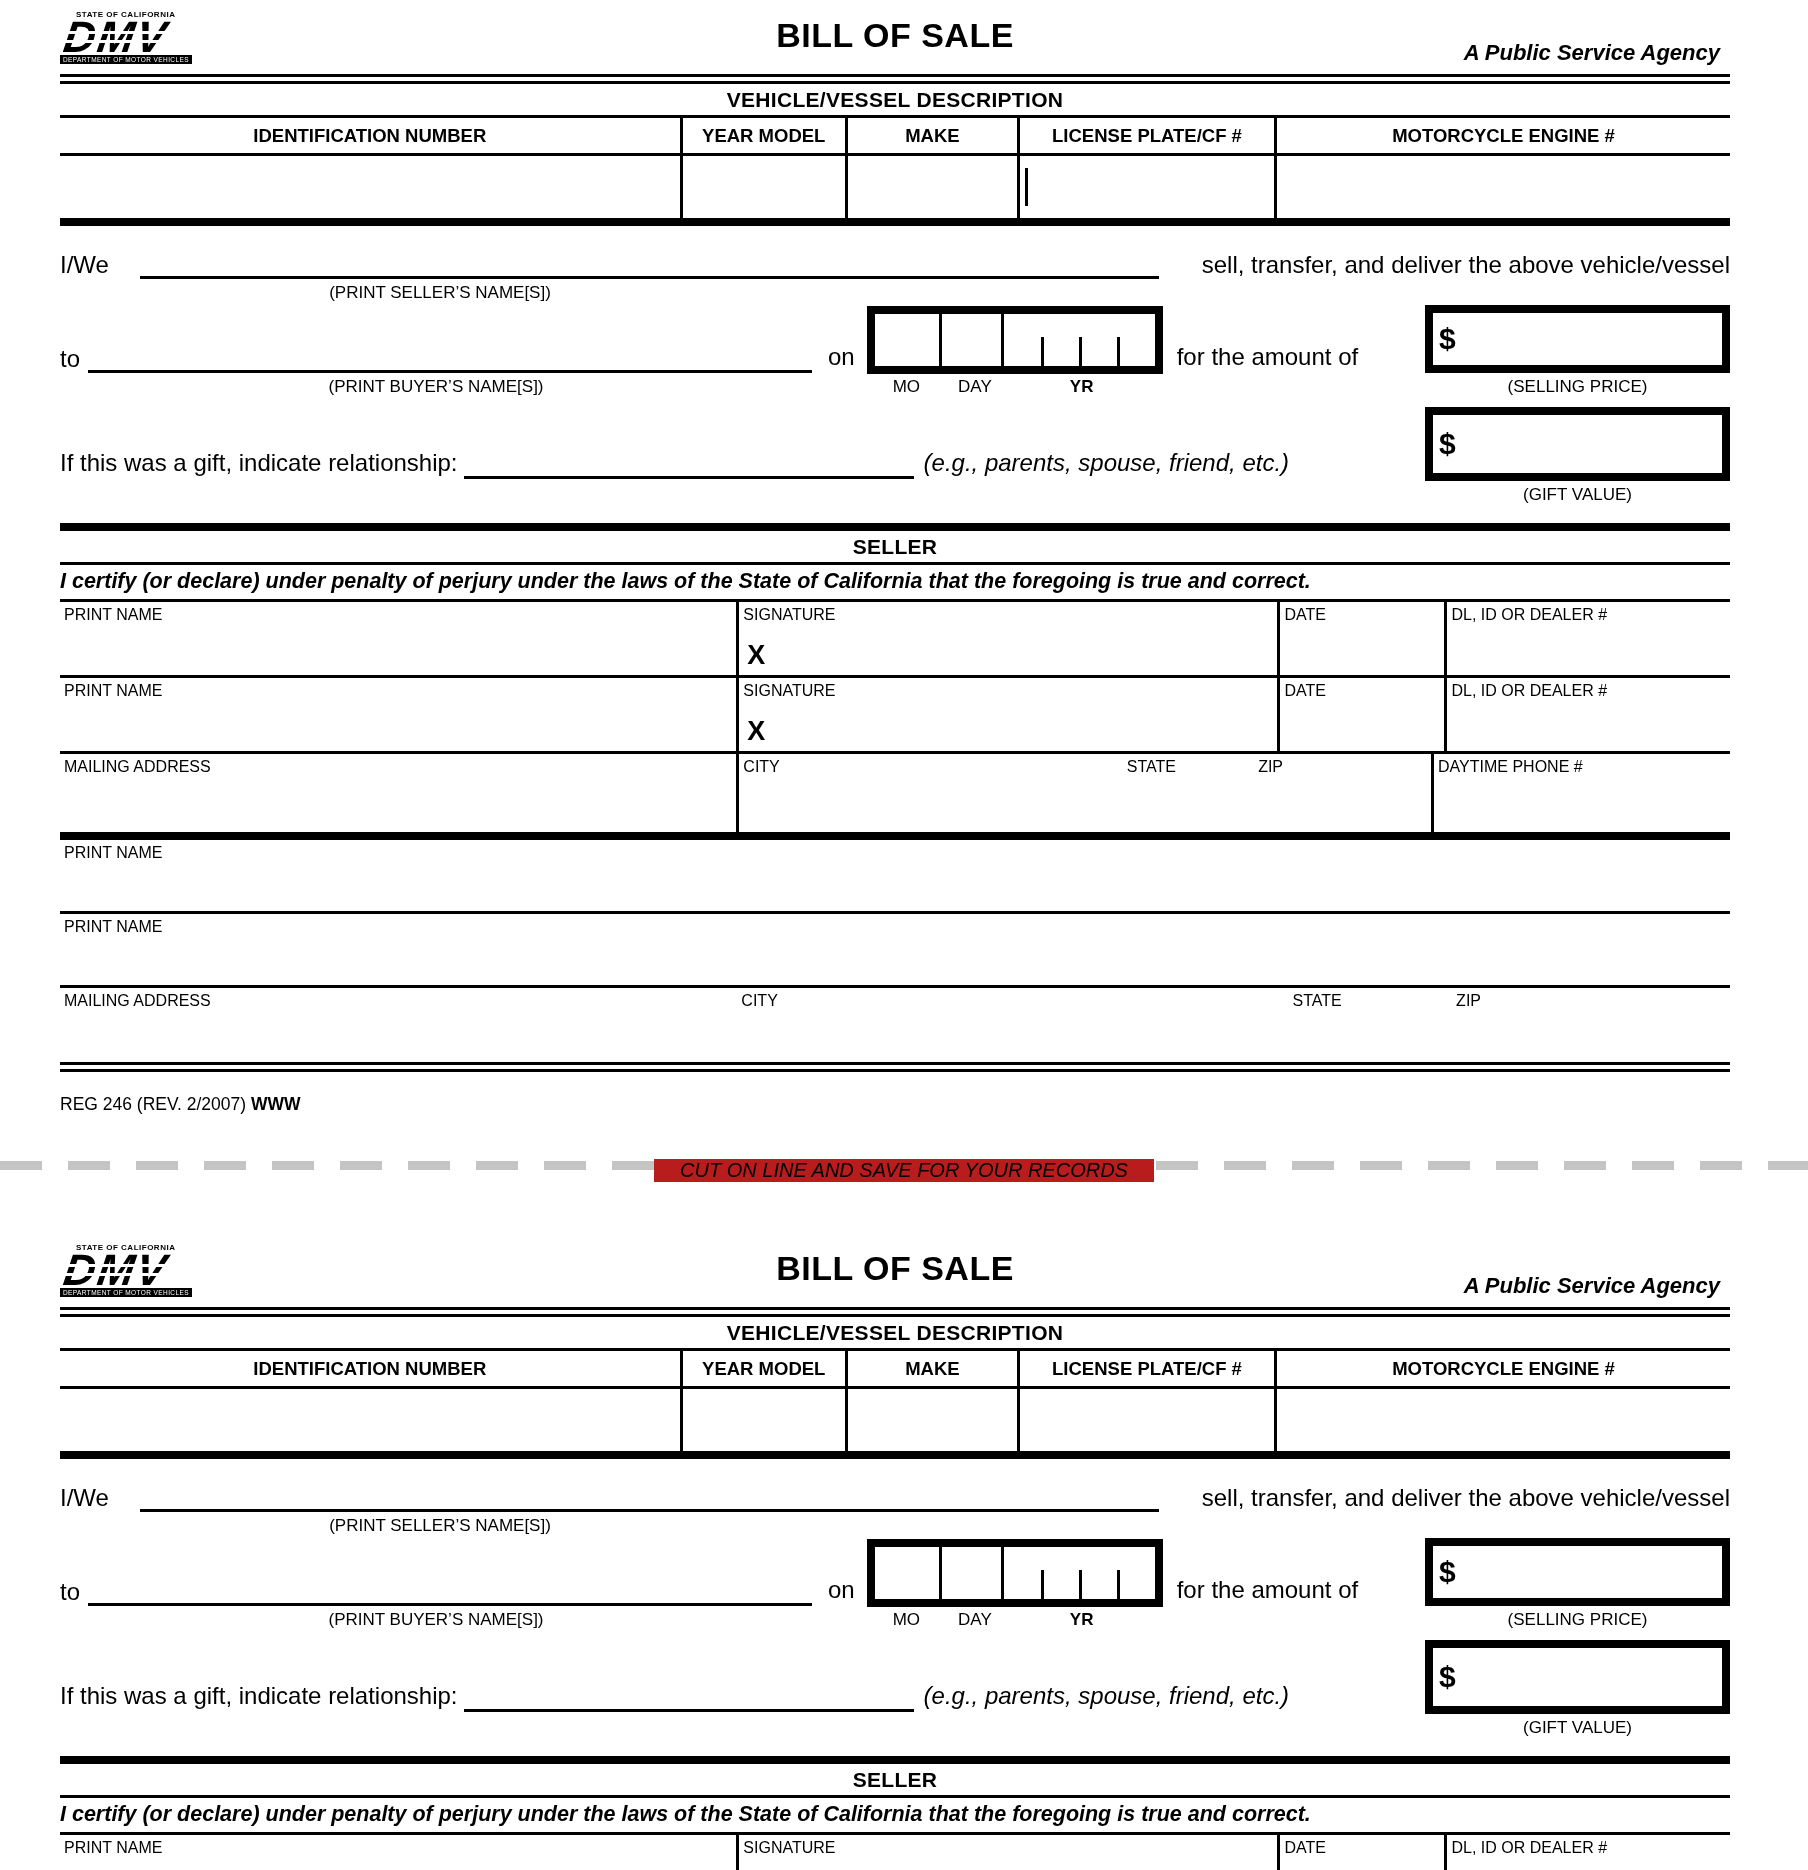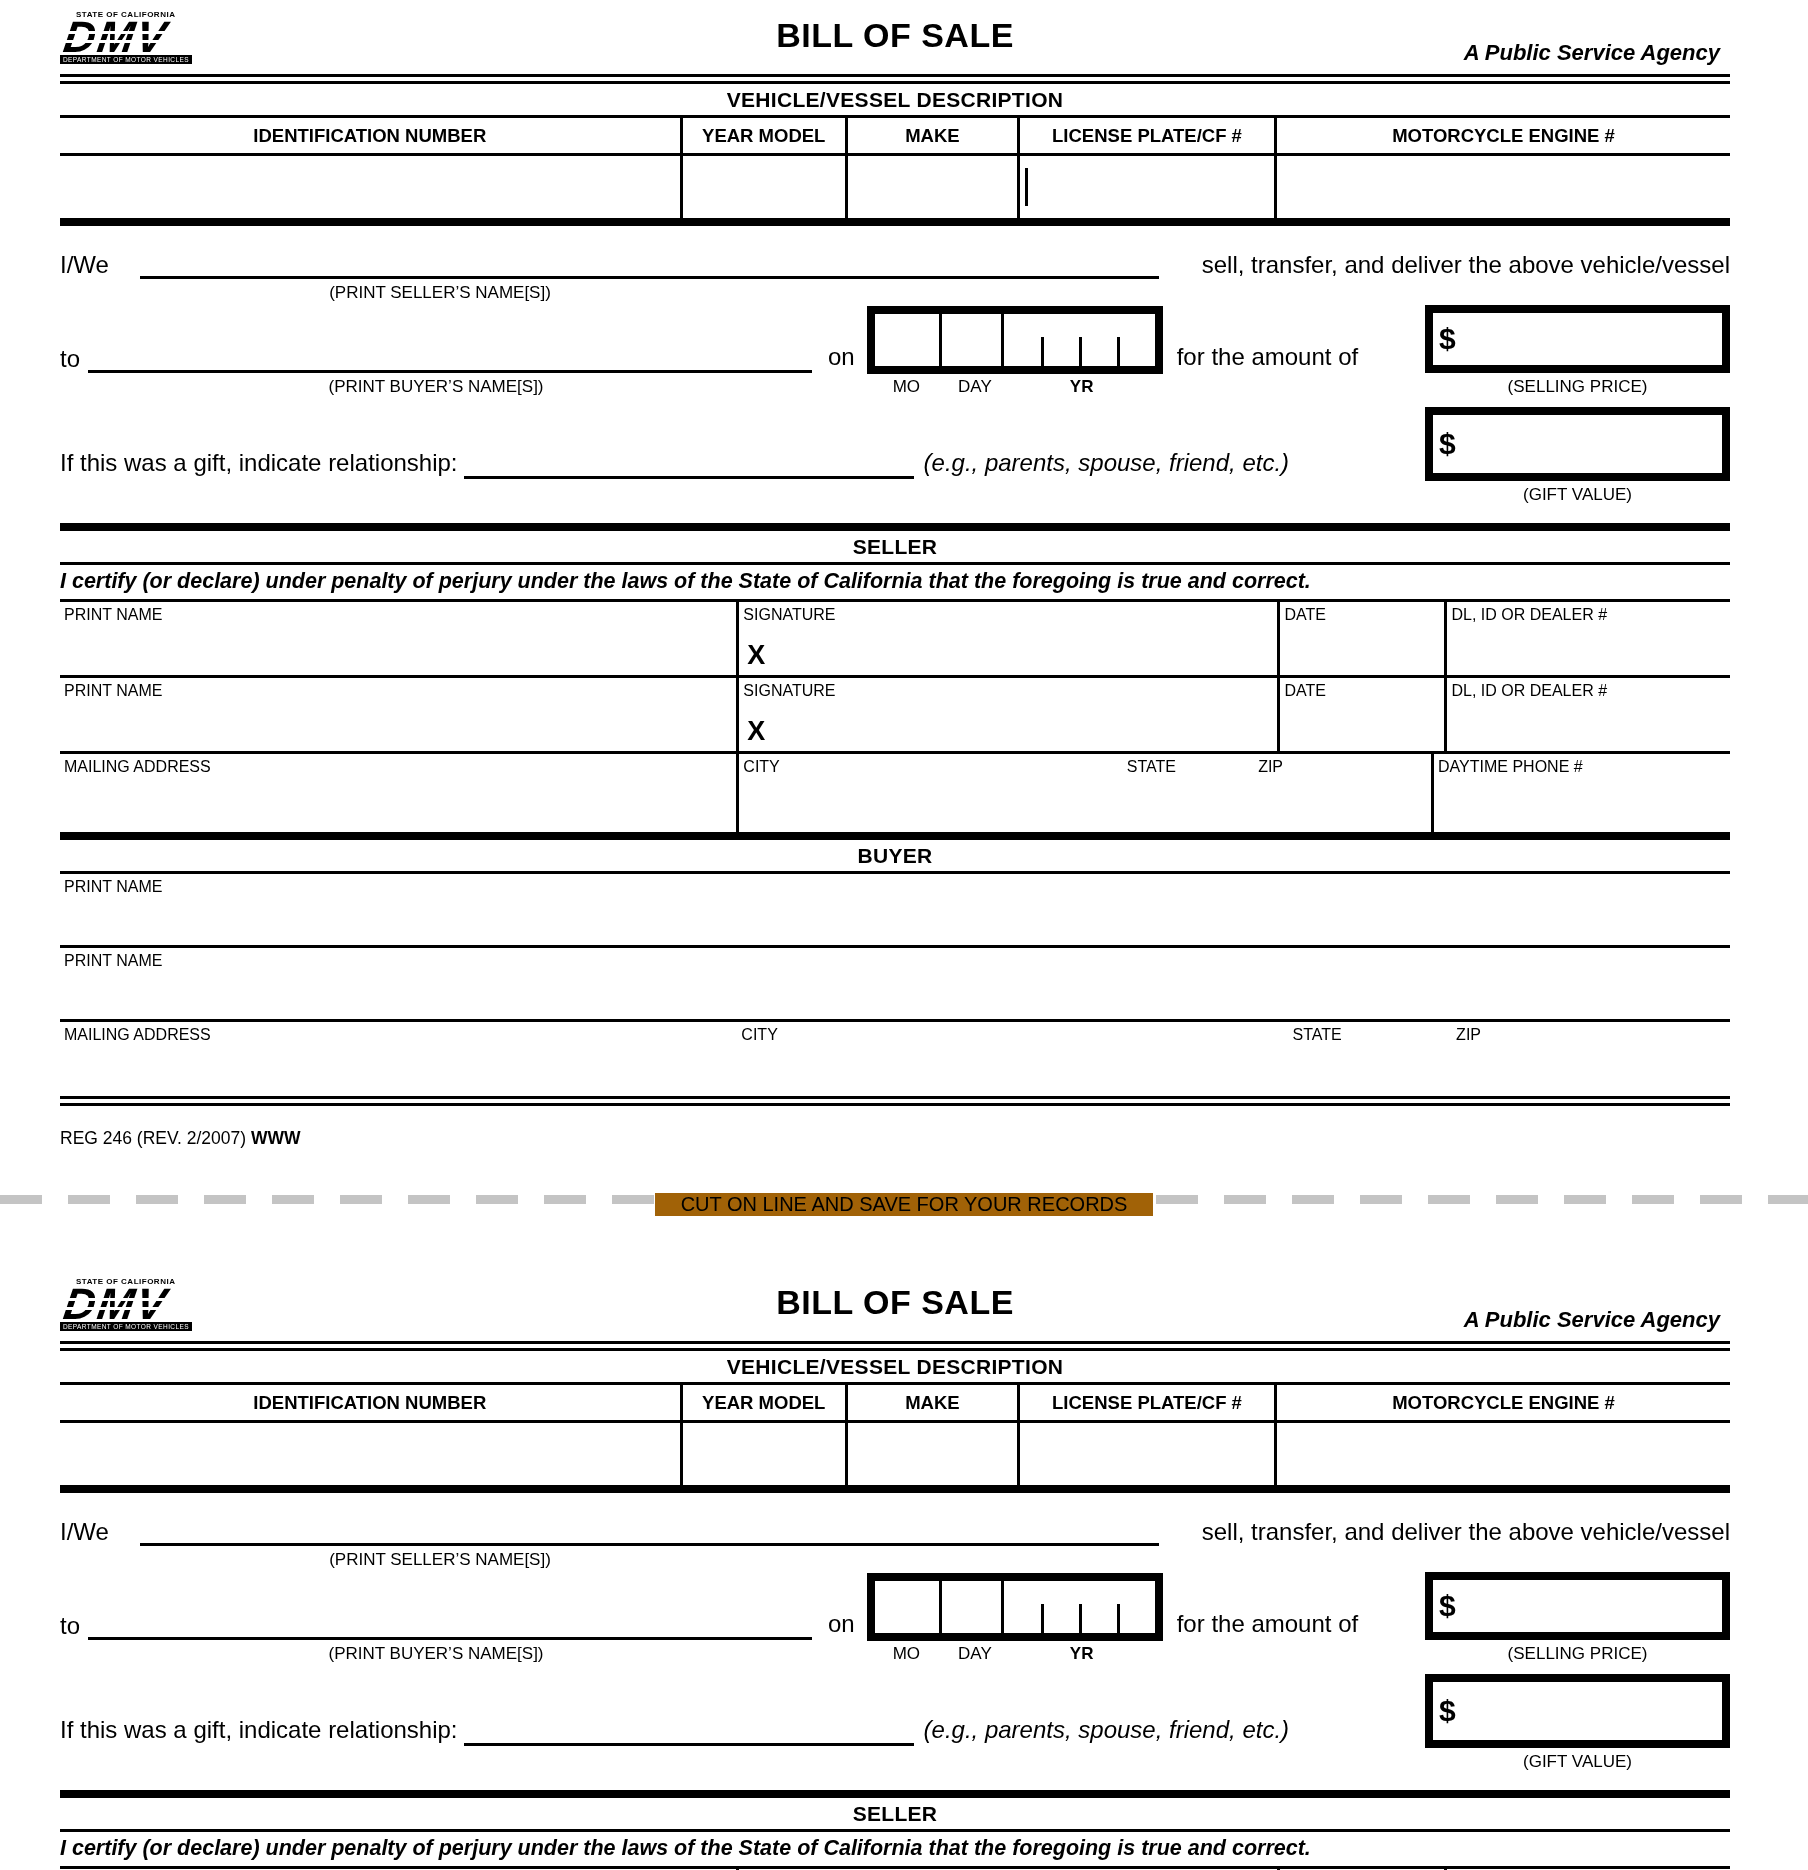--- a/index.html
+++ b/index.html
@@ -84,21 +84,21 @@
   .bm-city{position:absolute;left:40.8%;top:4px;font-size:16px;}
   .bm-state{position:absolute;left:73.8%;top:4px;font-size:16px;}
   .bm-zip{position:absolute;left:83.6%;top:4px;font-size:16px;}
   
   .reg-footer{margin-top:22px;font-size:17.5px;}
   .reg-www{font-weight:bold;}
   
   .cut-strip{margin-top:46px;position:relative;height:46px;}
   .cut-dashes{height:9px;background:repeating-linear-gradient(90deg,#c4c4c4 0 42px,#ffffff 42px 68px);}
   .cut-label{position:absolute;left:0;right:0;top:-2px;text-align:center;pointer-events:none;}
-  .cut-label span{display:inline-block;background:#a16207;padding:0 26px;font-size:20px;}
+  .cut-label span{display:inline-block;background:#b91c1c;padding:0 26px;font-size:20px;font-style:italic;}
   .copy-2{margin-top:26px;}
 </style>
 </head>
 <body>
 
 <div class="form-copy" id="form-proto">
 
   <div class="form-header">
     <div class="logo">
       <div class="logo-state">STATE OF CALIFORNIA</div>
@@ -236,21 +236,20 @@
     <div class="scell bl">
       <span class="cell-label">CITY</span>
       <span class="state-abs">STATE</span>
       <span class="zip-abs">ZIP</span>
     </div>
     <div class="scell bl">
       <span class="cell-label">DAYTIME PHONE #</span>
     </div>
   </div>
 
-  <div class="section-title">BUYER</div>
 
   <div class="brow bgrid">
     <span class="cell-label">PRINT NAME</span>
   </div>
   <div class="brow bgrid">
     <span class="cell-label">PRINT NAME</span>
   </div>
   <div class="buyer-mailrow">
     <span class="cell-label">MAILING ADDRESS</span>
     <span class="bm-city">CITY</span>

